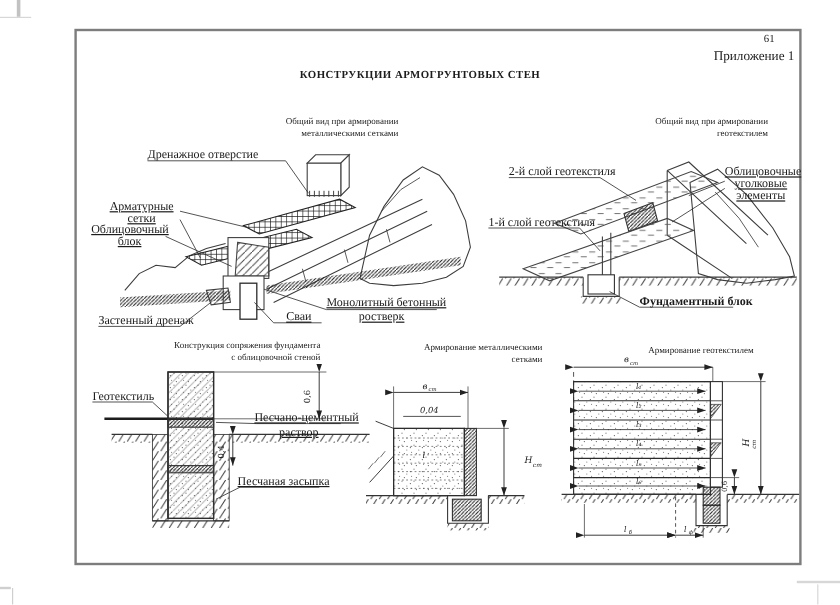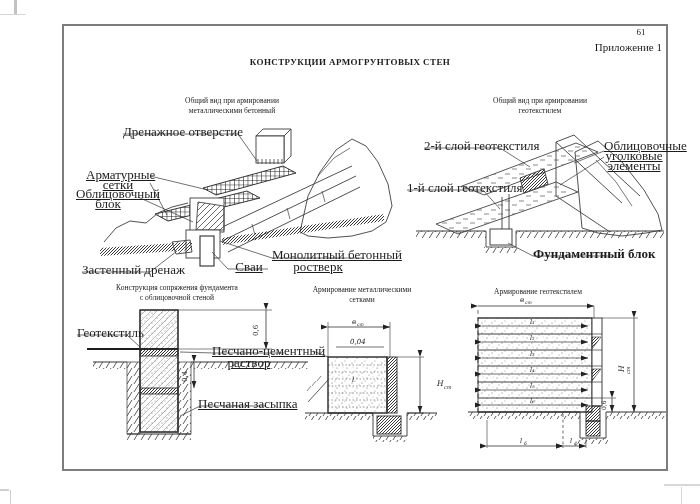--- a/index.html
+++ b/index.html
@@ -2,22 +2,22 @@
 <html><head>
 <meta charset="utf-8">
 <style>
   html,body{margin:0;padding:0;background:#fff;}
   #stage{position:relative;width:700px;height:504px;background:#ffffff;overflow:hidden;
          font-family:"Liberation Serif","DejaVu Serif",serif;color:#1c1c1c;}
   .frame{position:absolute;left:62px;top:24px;width:606px;height:447px;
          border:2px solid #7d7d7d;background:#fff;box-sizing:border-box;}
   .artifact{position:absolute;background:#c2c2c2;}
   .t{position:absolute;white-space:nowrap;line-height:1.05;}
-  .lbl{font-size:13px;}
-  .cap{font-size:7.5px;text-align:center;}
+  .lbl{font-size:10px;}
+  .cap{font-size:7.5px;text-align:right;}
   .ctr{text-align:center;text-decoration:underline;}
   #svg-canvas{position:absolute;left:0;top:0;}
   .pgnum{font-size:9px;text-align:center;}
   .appx{font-size:11px;text-align:right;}
   .title{font-size:9px;font-weight:bold;letter-spacing:.4px;text-align:center;}
 </style>
 </head>
 <body>
 
 <div id="stage">
@@ -266,21 +266,21 @@
       <text x="570" y="443" font-size="6.5px">l</text>
       <text x="574" y="445" font-size="4.5px">ф</text>
     </g>
   </svg>
 
   <div class="t pgnum" style="left:620px;top:28px;width:42px;">61</div>
   <div class="t appx" style="left:574px;top:42px;width:88px;">Приложение 1</div>
   <div class="t title" style="left:170px;top:58px;width:360px;">КОНСТРУКЦИИ АРМОГРУНТОВЫХ СТЕН</div>
 
   <div class="t cap" style="left:132px;top:97px;width:200px;">Общий вид при армировании</div>
-  <div class="t cap" style="left:132px;top:107px;width:200px;">металлическими бетонный</div>
+  <div class="t cap" style="left:132px;top:107px;width:200px;">металлическими сетками</div>
   <div class="t lbl" style="left:123px;top:125px;width:110px;">Дренажное отверстие</div>
   <div class="t lbl ctr" style="left:86px;top:168px;width:64px;">Арматурные</div>
   <div class="t lbl ctr" style="left:86px;top:178px;width:64px;">сетки</div>
   <div class="t lbl ctr" style="left:76px;top:187px;width:64px;">Облицовочный</div>
   <div class="t lbl ctr" style="left:76px;top:197px;width:64px;">блок</div>
   <div class="t lbl" style="left:82px;top:263px;width:70px;">Застенный дренаж</div>
   <div class="t lbl ctr" style="left:232px;top:260px;width:34px;">Сваи</div>
   <div class="t lbl ctr" style="left:272px;top:248px;width:92px;">Монолитный бетонный</div>
   <div class="t lbl ctr" style="left:272px;top:260px;width:92px;">ростверк</div>
 

